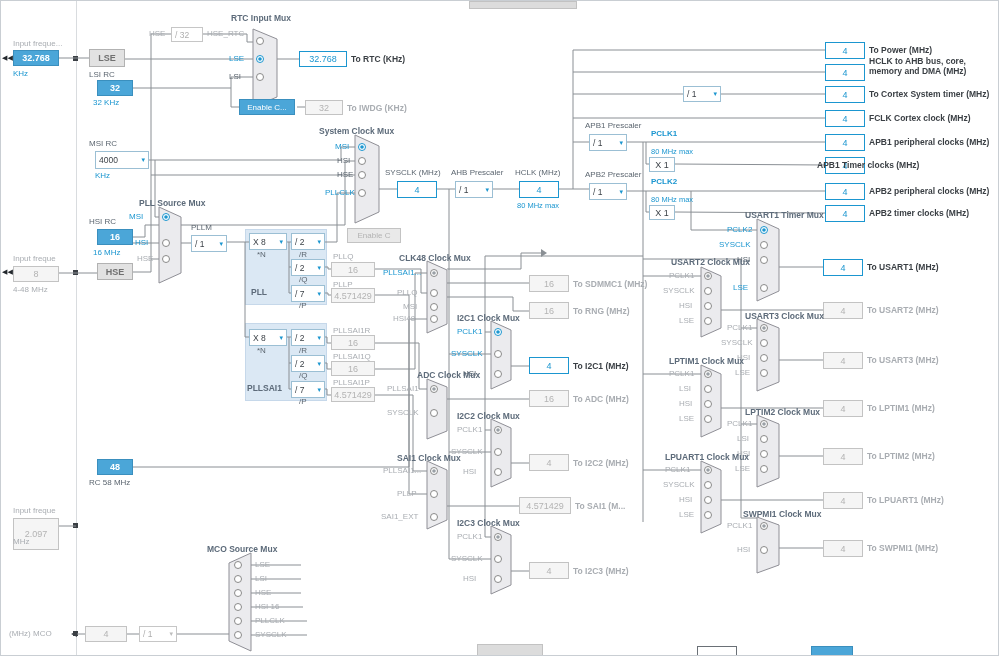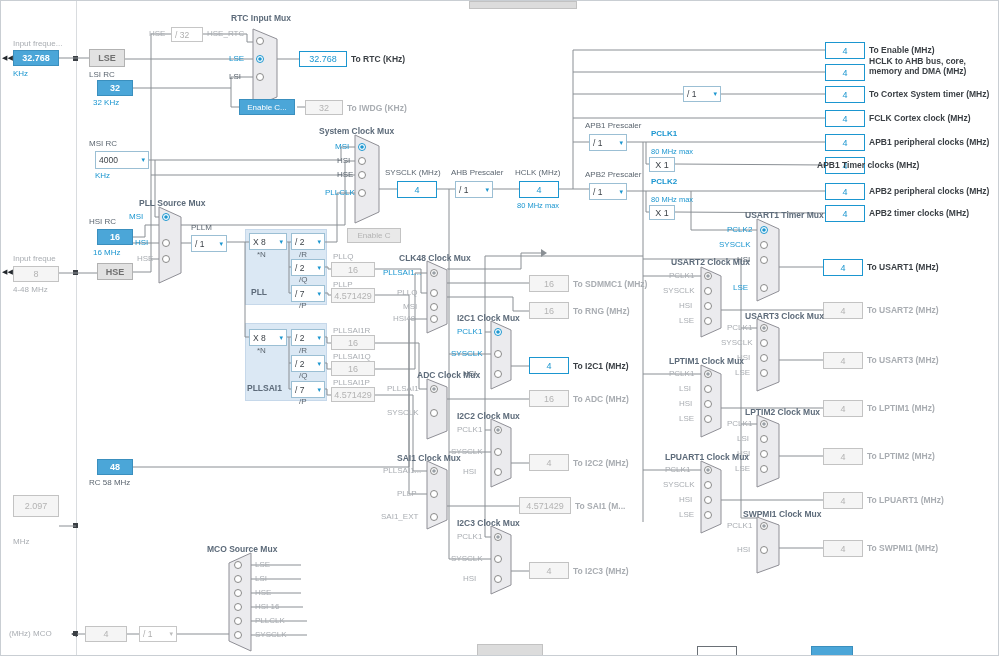--- a/index.html
+++ b/index.html
@@ -300,21 +300,21 @@
 
   <div class="lbl g" style="left:12px;top:253px">Input freque</div>
   <div class="vbox gray" style="left:12px;top:265px;width:46px;height:16px">8</div>
   <div class="lbl g" style="left:12px;top:284px">4-48 MHz</div>
   <div class="vbox fillg" style="left:96px;top:262px;width:36px;height:17px">HSE</div>
 
   <div class="vbox fillb" style="left:96px;top:458px;width:36px;height:16px">48</div>
   <div class="lbl d" style="left:88px;top:477px">RC 58 MHz</div>
 
   <div class="lbl g" style="left:12px;top:505px">Input freque</div>
-  <div class="vbox gray" style="left:12px;top:494px;width:46px;height:22px">2.097</div>
+  <div class="vbox gray" style="left:12px;top:517px;width:46px;height:32px">2.097</div>
   <div class="lbl g" style="left:12px;top:536px">MHz</div>
 
   <div class="title" style="left:230px;top:12px">RTC Input Mux</div>
   <div class="lbl g" style="left:148px;top:28px">HSE</div>
   <div class="dd gray" style="left:170px;top:26px;width:32px;height:15px">
     <span>/ 32</span>
   </div>
   <div class="lbl g" style="left:206px;top:28px">HSE_RTC</div>
   <div class="lbl b" style="left:228px;top:53px">LSE</div>
   <div class="lbl d" style="left:228px;top:71px">LSI</div>
@@ -336,21 +336,21 @@
   <div class="lbl d" style="left:450px;top:167px">AHB Prescaler</div>
   <div class="dd" style="left:454px;top:180px;width:38px;height:17px">
     <span>/ 1</span>
       <span class="ch">▾</span>
   </div>
   <div class="lbl d" style="left:514px;top:167px">HCLK (MHz)</div>
   <div class="vbox" style="left:518px;top:180px;width:40px;height:17px">4</div>
   <div class="lbl b" style="left:516px;top:200px;font-size:7.5px">80 MHz max</div>
 
   <div class="vbox" style="left:824px;top:41px;width:40px;height:17px">4</div>
-  <div class="o" style="left:868px;top:44px">To Enable (MHz)</div>
+  <div class="o" style="left:868px;top:44px">To Power (MHz)</div>
   <div class="vbox" style="left:824px;top:63px;width:40px;height:17px">4</div>
   <div class="o" style="left:868px;top:56px;width:126px;white-space:normal;line-height:1.15">HCLK to AHB bus, core, memory and DMA (MHz)</div>
   <div class="dd" style="left:682px;top:85px;width:38px;height:16px">
     <span>/ 1</span>
       <span class="ch">▾</span>
   </div>
   <div class="vbox" style="left:824px;top:85px;width:40px;height:17px">4</div>
   <div class="o" style="left:868px;top:88px">To Cortex System timer (MHz)</div>
   <div class="vbox" style="left:824px;top:109px;width:40px;height:17px">4</div>
   <div class="o" style="left:868px;top:112px">FCLK Cortex clock (MHz)</div>

